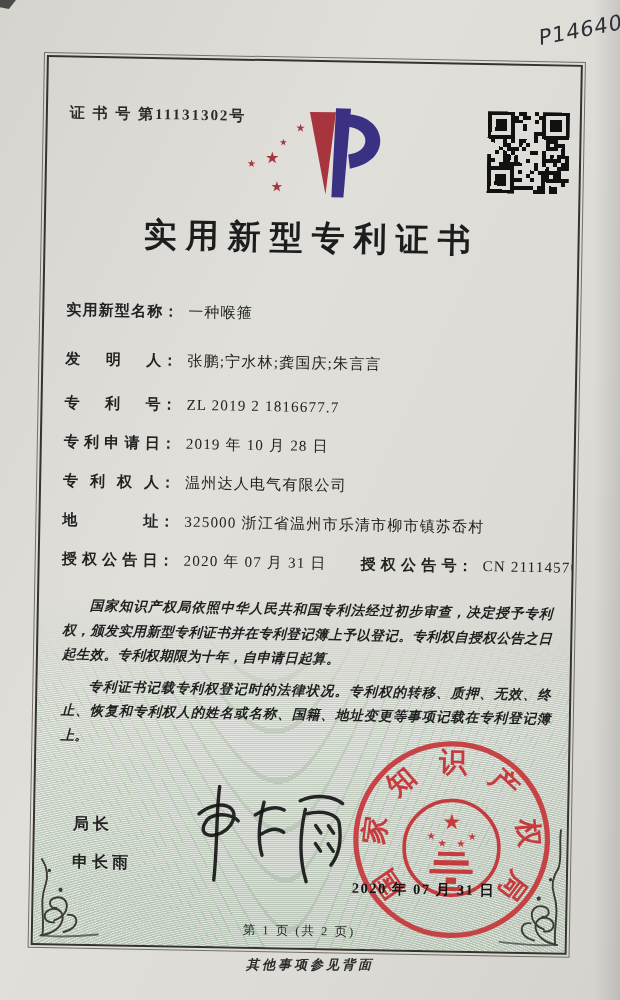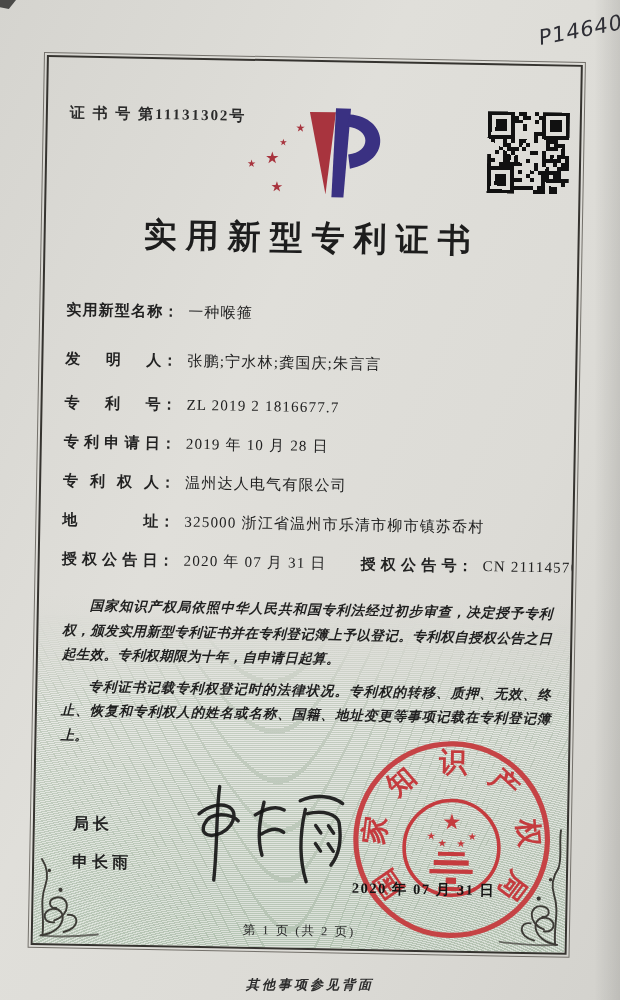--- a/index.html
+++ b/index.html
@@ -59,21 +59,21 @@
   .emblem text{font-family:"DejaVu Sans",sans-serif;text-anchor:middle;}
   .seal-date{position:absolute;left:318px;top:816px;font-size:14.5px;font-weight:700;
     letter-spacing:1.5px;color:#141414;}
   .page-ind{position:absolute;left:0;right:0;bottom:8px;text-align:center;font-size:12.5px;
     letter-spacing:2px;color:#2a2a2a;}
   .flourish{position:absolute;bottom:2px;width:86px;height:128px;}
   .flourish path{stroke:#3d3b36;stroke-width:2;fill:none;stroke-linecap:round;}
   .flourish .dot{fill:#3d3b36;}
   .flourish-left{left:2px;}
   .flourish-right{right:2px;transform:scaleX(-1);}
-  .footer-note{position:absolute;left:0;width:620px;top:976px;text-align:center;
+  .footer-note{position:absolute;left:0;width:620px;top:956px;text-align:center;
     font-size:13px;font-style:italic;font-weight:600;letter-spacing:3px;color:#2c2c2c;}
 </style>
 </head>
 <body>
 
 <div class="scan">
   <div class="scan-smudge"></div>
   <div class="scan-edge-right"></div>
 
   <div class="handwritten">P14640</div>

